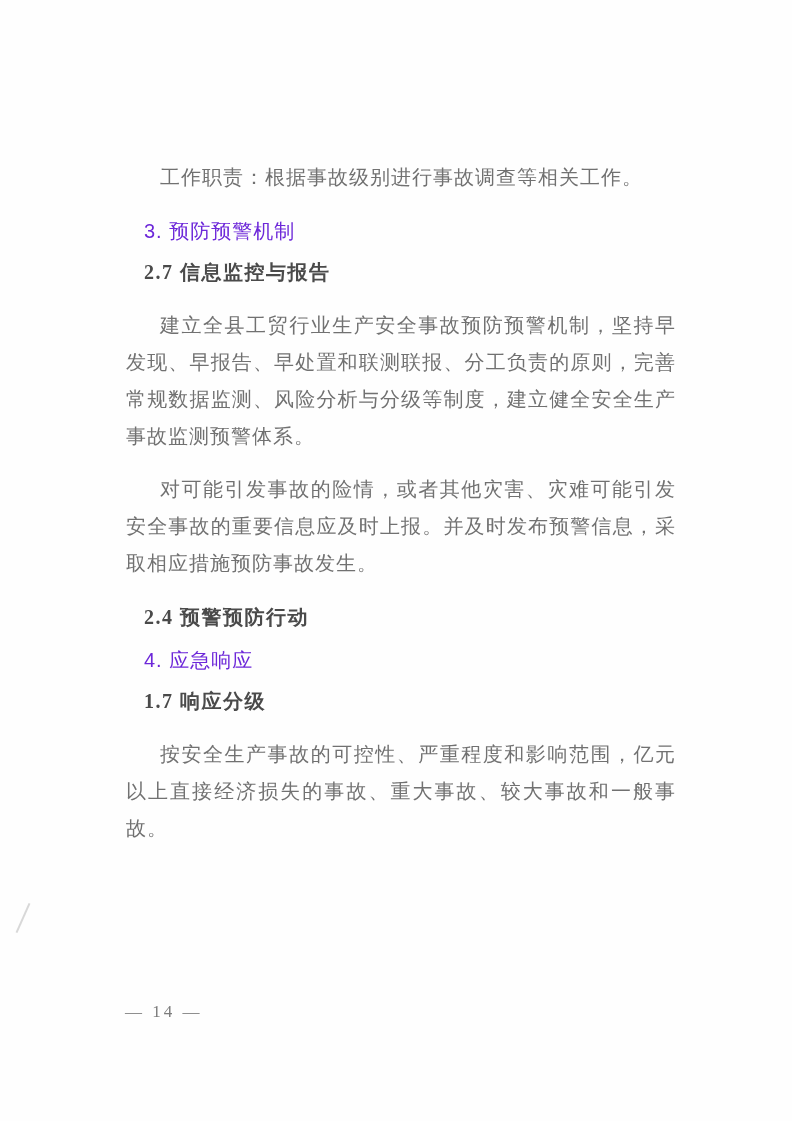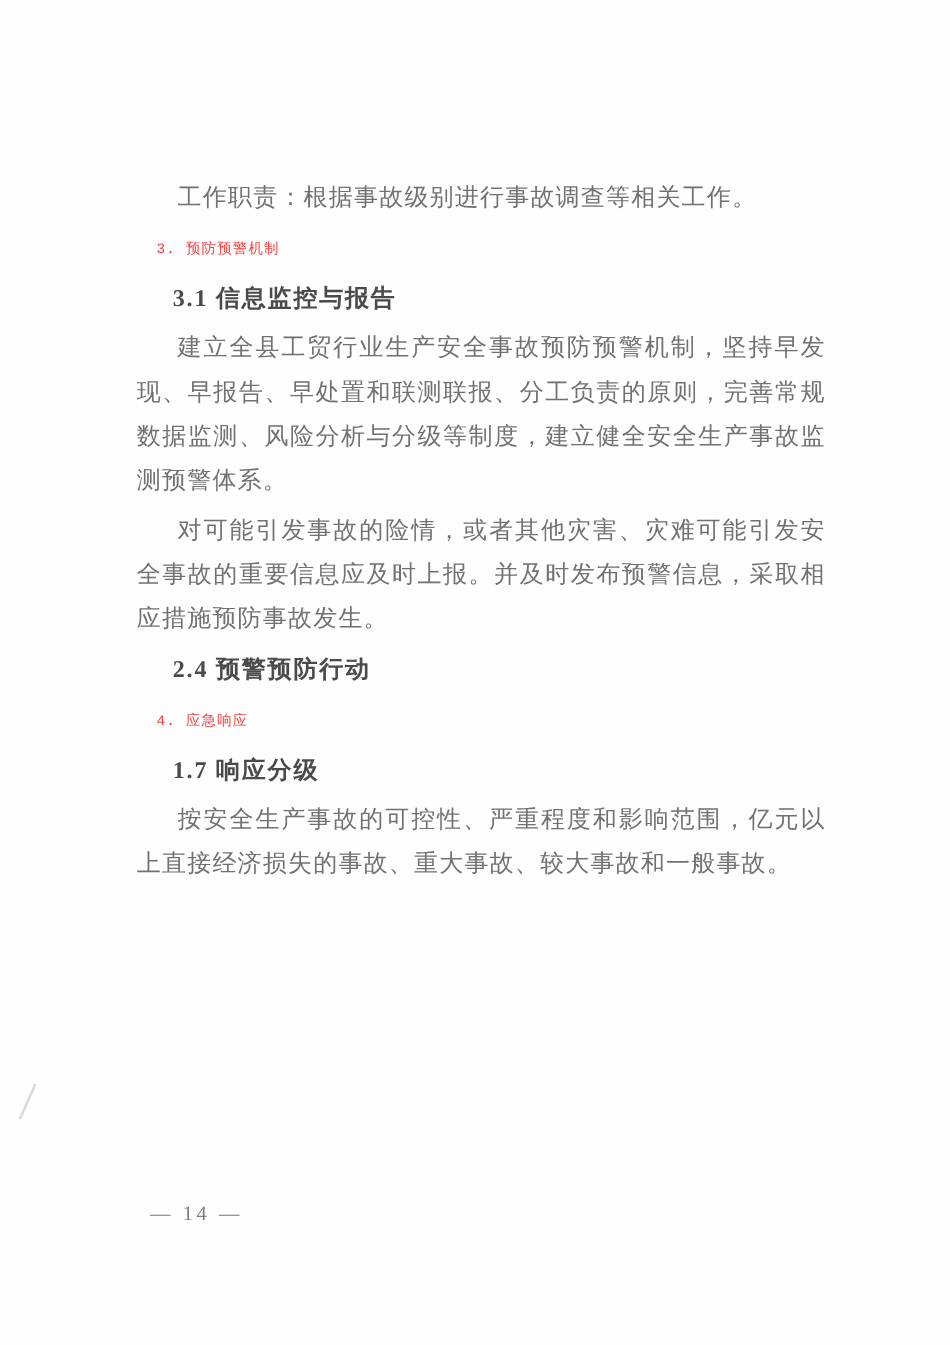--- a/index.html
+++ b/index.html
@@ -16,38 +16,38 @@
     overflow: hidden;
     font-family: "Liberation Serif", serif;
   }
   .content {
     position: absolute;
     top: 143px;
     left: 110px;
     width: 582px;
   }
   .para {
-    margin: 4px;
+    margin: 16px;
     font-size: 20px;
     line-height: 37px;
     letter-spacing: 1px;
     color: #717171;
     text-align: justify;
     text-indent: 1.7em;
     font-family: "Liberation Serif", serif;
   }
   .heading-1 {
     margin: 5px 0 0 0;
-    font-size: 12px;
+    font-size: 20px;
     line-height: 38px;
     letter-spacing: 1px;
-    color: #ef4444;
+    color: #6d28d9;
     text-indent: 1.7em;
     font-weight: normal;
-    font-family: Liberation Mono, monospace;
+    font-family: Liberation Sans, sans-serif;
   }
   .heading-2 {
     margin: 3px 0 0 0;
     font-size: 20px;
     line-height: 38px;
     letter-spacing: 1.5px;
     color: #4a4a4a;
     text-indent: 1.7em;
     font-weight: bold;
     font-family: "Liberation Serif", serif;
@@ -71,21 +71,21 @@
     transform: rotate(24deg);
   }
 </style>
 </head>
 <body>
 
 <div class="page">
   <div class="content">
     <p class="para">工作职责：根据事故级别进行事故调查等相关工作。</p>
     <p class="heading-1">3. 预防预警机制</p>
-    <p class="heading-2">3.1 信息监控与报告</p>
+    <p class="heading-2">2.7 信息监控与报告</p>
     <p class="para">建立全县工贸行业生产安全事故预防预警机制，坚持早发现、早报告、早处置和联测联报、分工负责的原则，完善常规数据监测、风险分析与分级等制度，建立健全安全生产事故监测预警体系。</p>
     <p class="para">对可能引发事故的险情，或者其他灾害、灾难可能引发安全事故的重要信息应及时上报。并及时发布预警信息，采取相应措施预防事故发生。</p>
     <p class="heading-2">2.4 预警预防行动</p>
     <p class="heading-1">4. 应急响应</p>
     <p class="heading-2">1.7 响应分级</p>
     <p class="para">按安全生产事故的可控性、严重程度和影响范围，亿元以上直接经济损失的事故、重大事故、较大事故和一般事故。</p>
   </div>
 
   <div class="stray-mark"></div>
 

